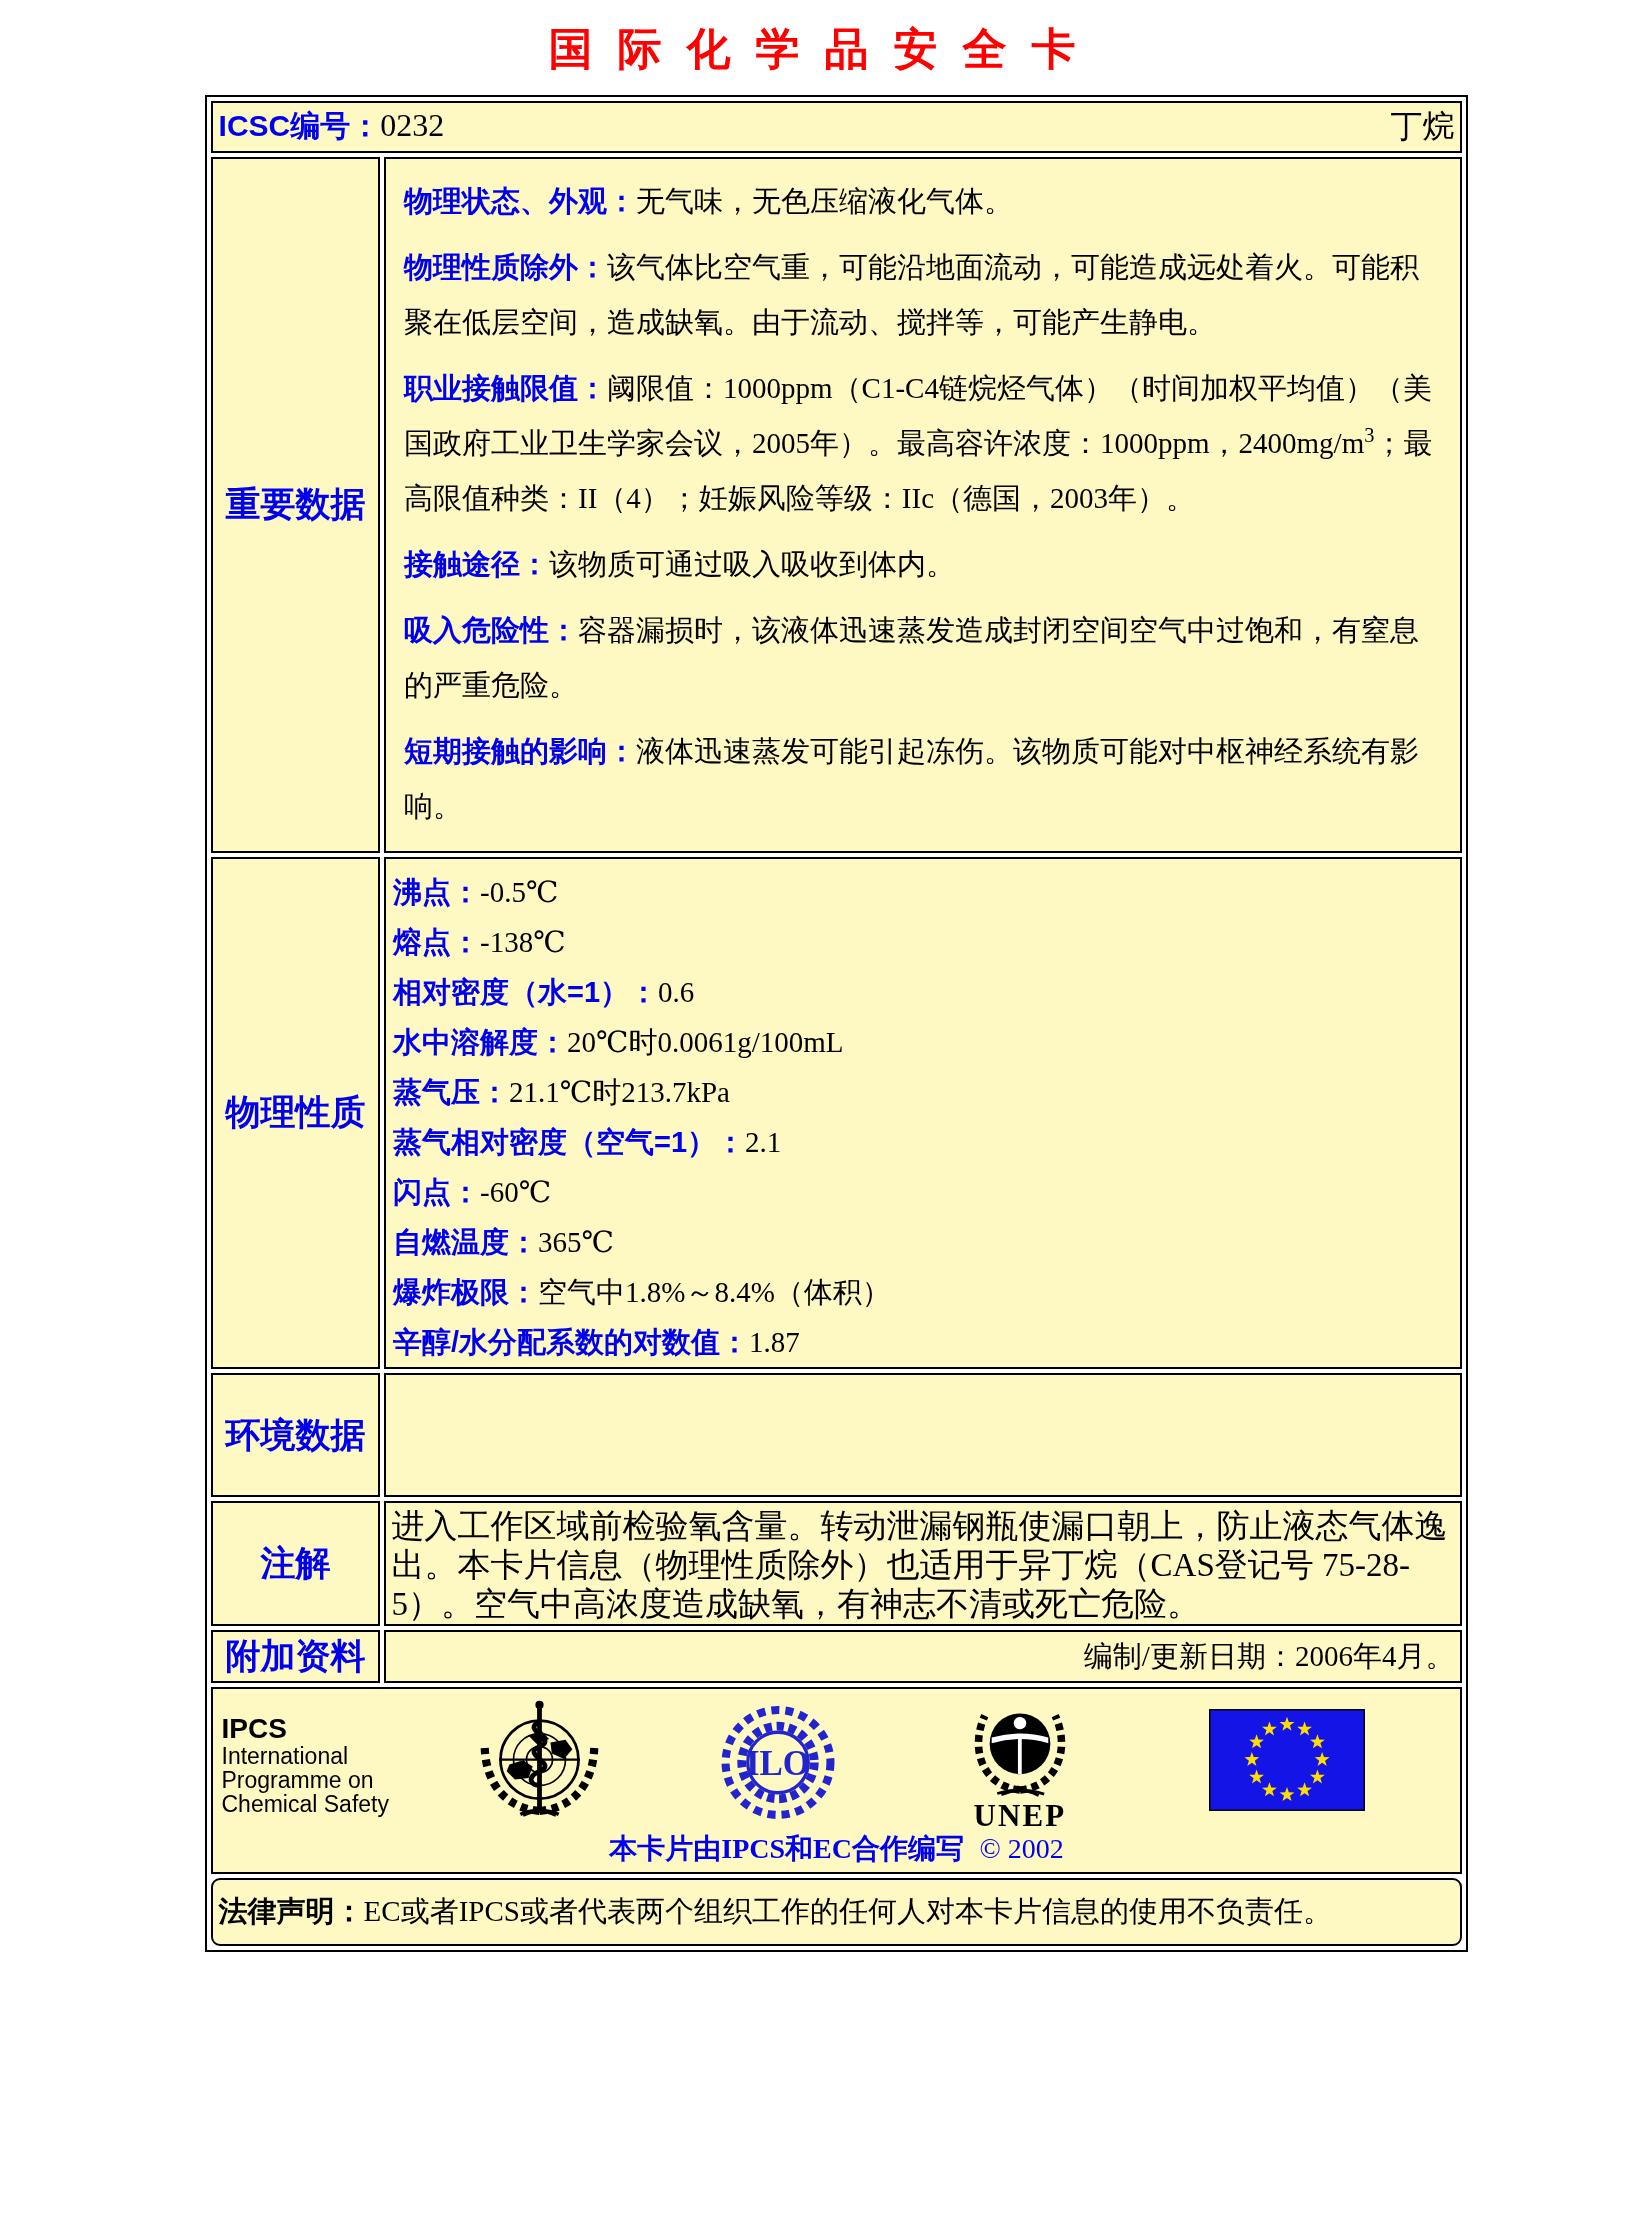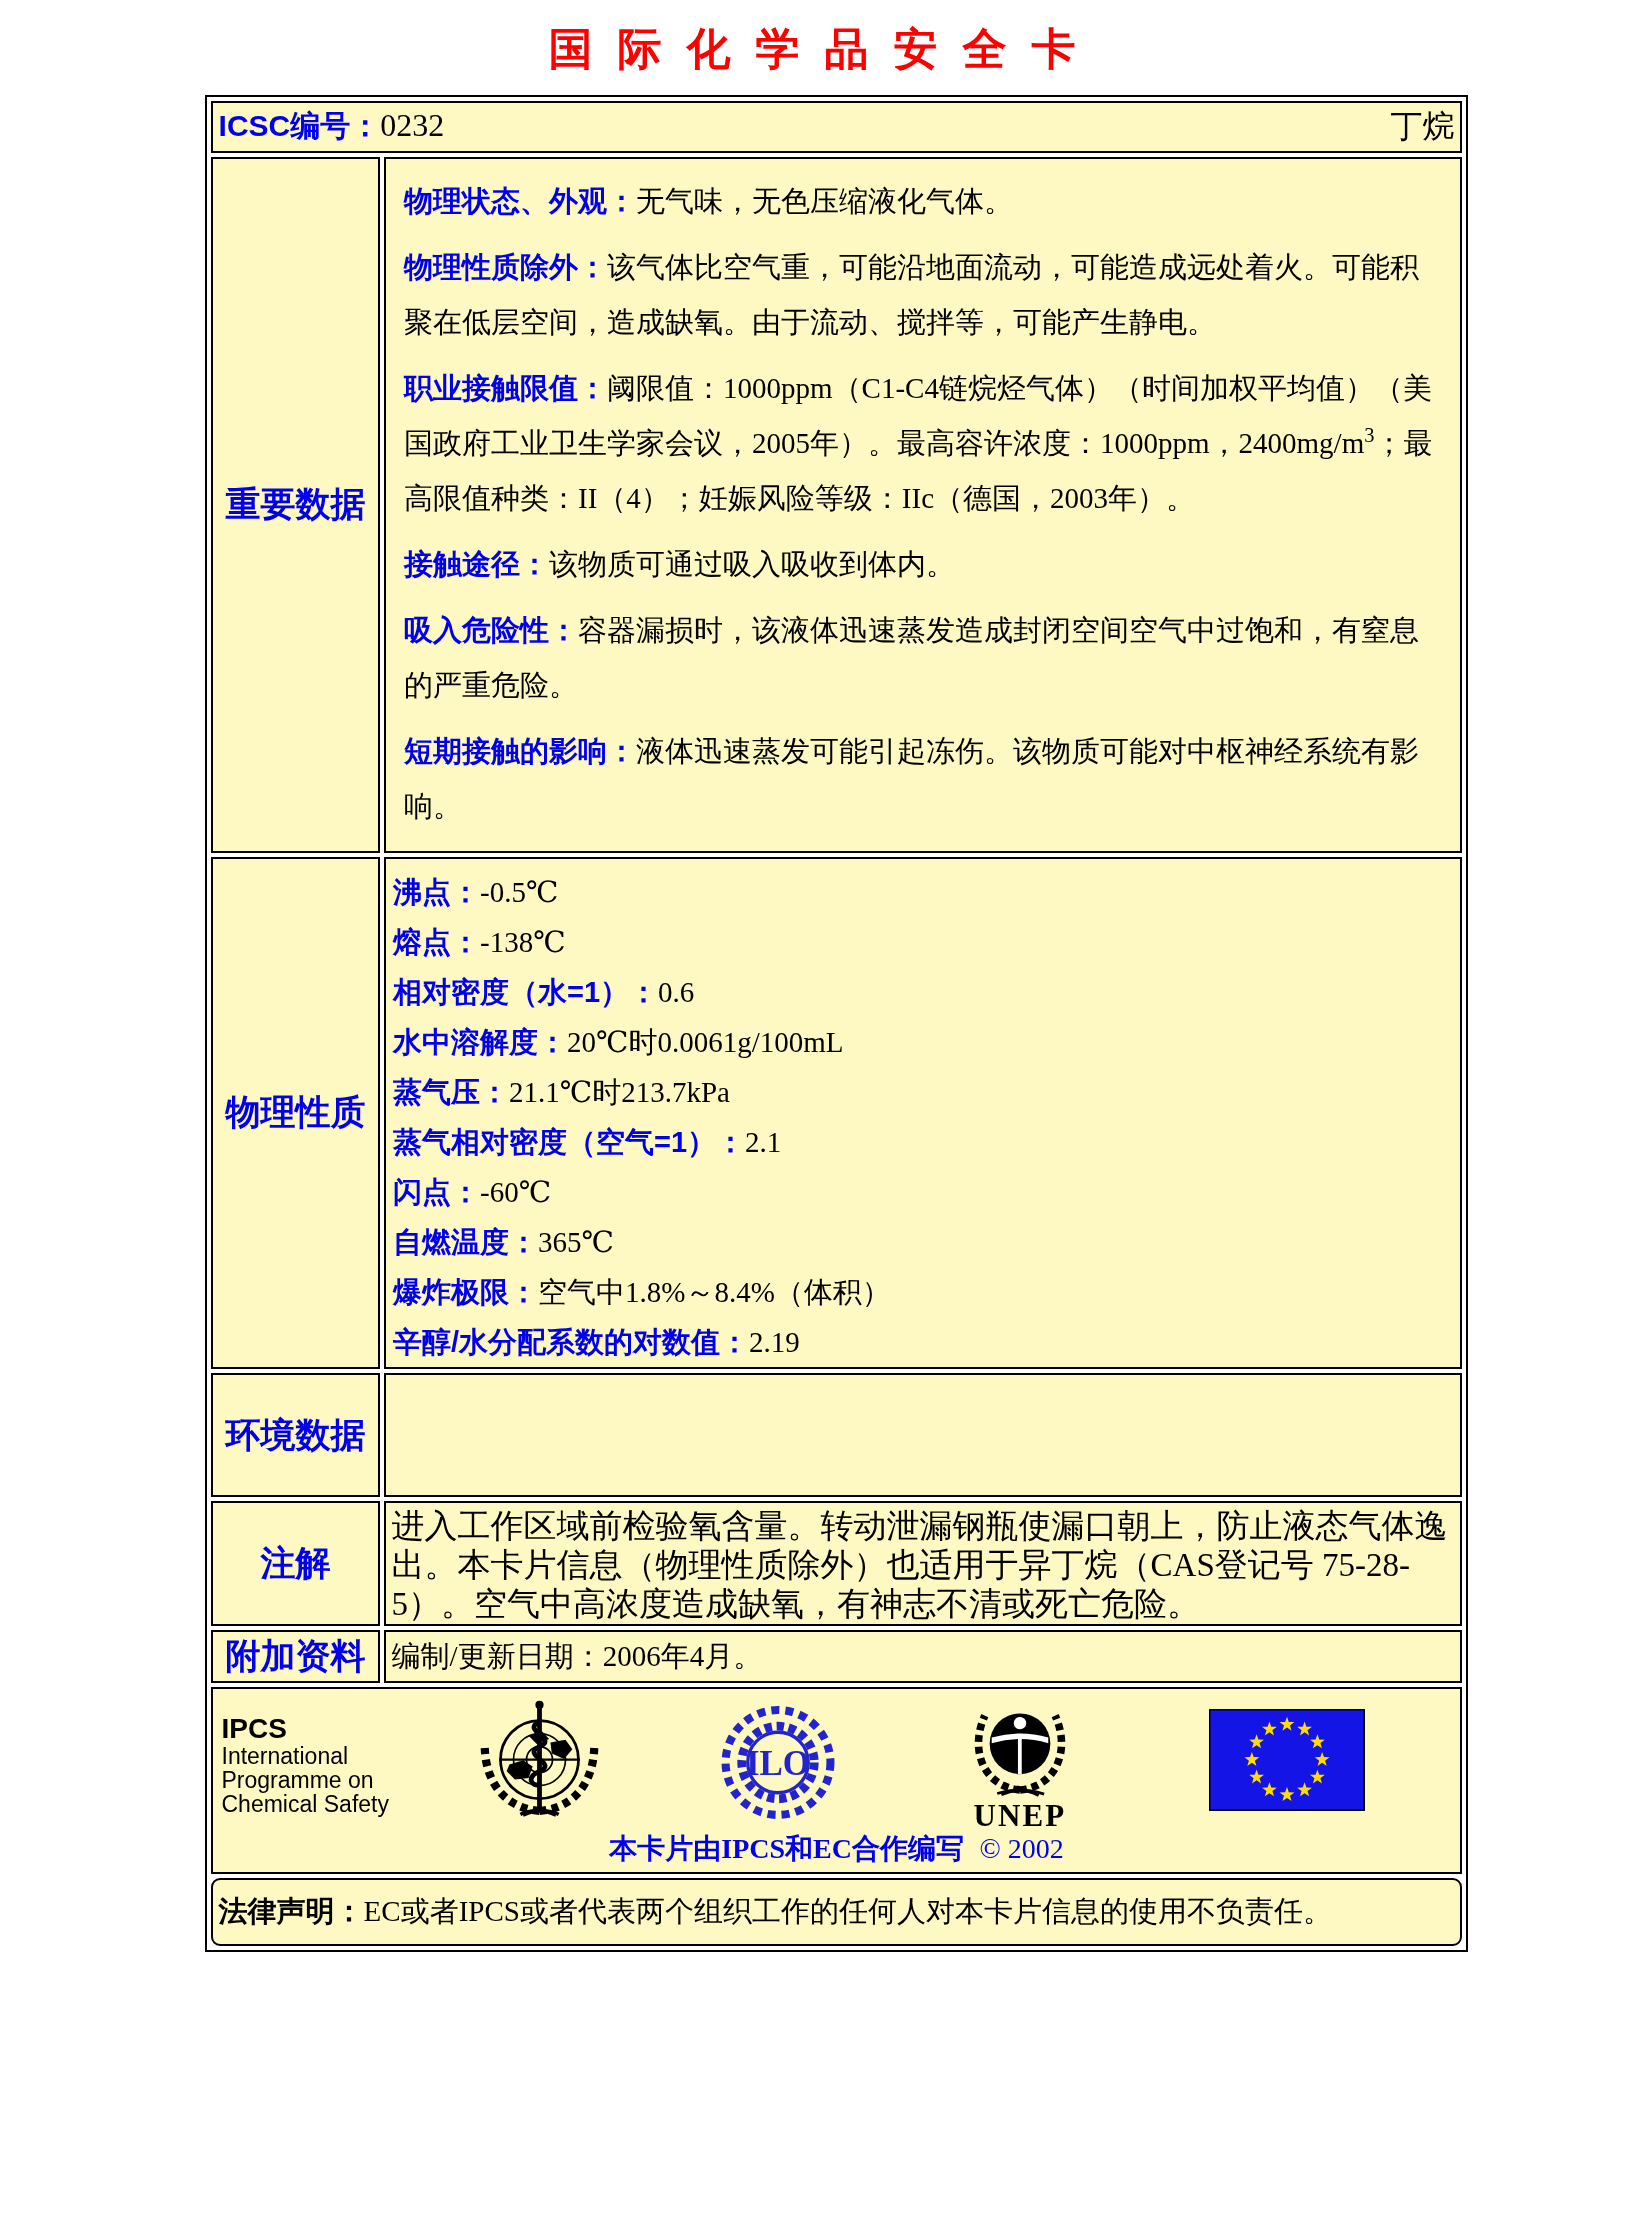--- a/index.html
+++ b/index.html
@@ -57,21 +57,21 @@
     font-family: "Liberation Sans", "DejaVu Sans", sans-serif;
   }
   sup.s3 { font-size: 20.4px; line-height: 0; vertical-align: super; }
   
   td.phys-content { height: 503px; padding: 8.5px 7px 0 7px; font-size: 29px; line-height: 50px; }
   
   td.env-content { height: 124px; }
   
   td.notes-content { height: 116px; padding: 4.2px 5.6px 0 5.6px; font-size: 33px; line-height: 39px; }
   
-  td.addl-content { height: 46px; vertical-align: middle; padding: 0 5.6px; font-size: 29px; }
+  td.addl-content { height: 46px; vertical-align: middle; padding: 0 5.6px; font-size: 29px; text-align: right; }
   
   td.logo-cell { height: 187px; position: relative; padding: 6px; }
   .ipcs-block { position: absolute; left: 8.5px; top: 24px;
     font-family: "Liberation Sans", "DejaVu Sans", sans-serif; }
   .ipcs-acronym { font-size: 28px; font-weight: bold; line-height: 31px; }
   .ipcs-line { font-size: 23px; line-height: 24px; }
   .who-logo  { position: absolute; left: 258px; top: 7px; }
   .ilo-logo  { position: absolute; left: 501px; top: 12.7px; }
   .unep-block { position: absolute; left: 745px; top: 10px; width: 124px; text-align: center; }
   .unep-caption { font-size: 31px; font-weight: bold; letter-spacing: 2.1px; line-height: 31px; margin-top: -1.4px; }
@@ -129,21 +129,21 @@
         <td class="cell phys-content">
           <div><span class="fl">沸点：</span><span>-0.5℃</span></div>
           <div><span class="fl">熔点：</span><span>-138℃</span></div>
           <div><span class="fl">相对密度（水=1）：</span><span>0.6</span></div>
           <div><span class="fl">水中溶解度：</span><span>20℃时0.0061g/100mL</span></div>
           <div><span class="fl">蒸气压：</span><span>21.1℃时213.7kPa</span></div>
           <div><span class="fl">蒸气相对密度（空气=1）：</span><span>2.1</span></div>
           <div><span class="fl">闪点：</span><span>-60℃</span></div>
           <div><span class="fl">自燃温度：</span><span>365℃</span></div>
           <div><span class="fl">爆炸极限：</span><span>空气中1.8%～8.4%（体积）</span></div>
-          <div><span class="fl">辛醇/水分配系数的对数值：</span><span>2.19</span></div>
+          <div><span class="fl">辛醇/水分配系数的对数值：</span><span>1.87</span></div>
         </td>
       </tr>
 
       <tr>
         <td class="cell label-cell">环境数据</td>
         <td class="cell env-content"></td>
       </tr>
 
       <tr>
         <td class="cell label-cell">注解</td>

